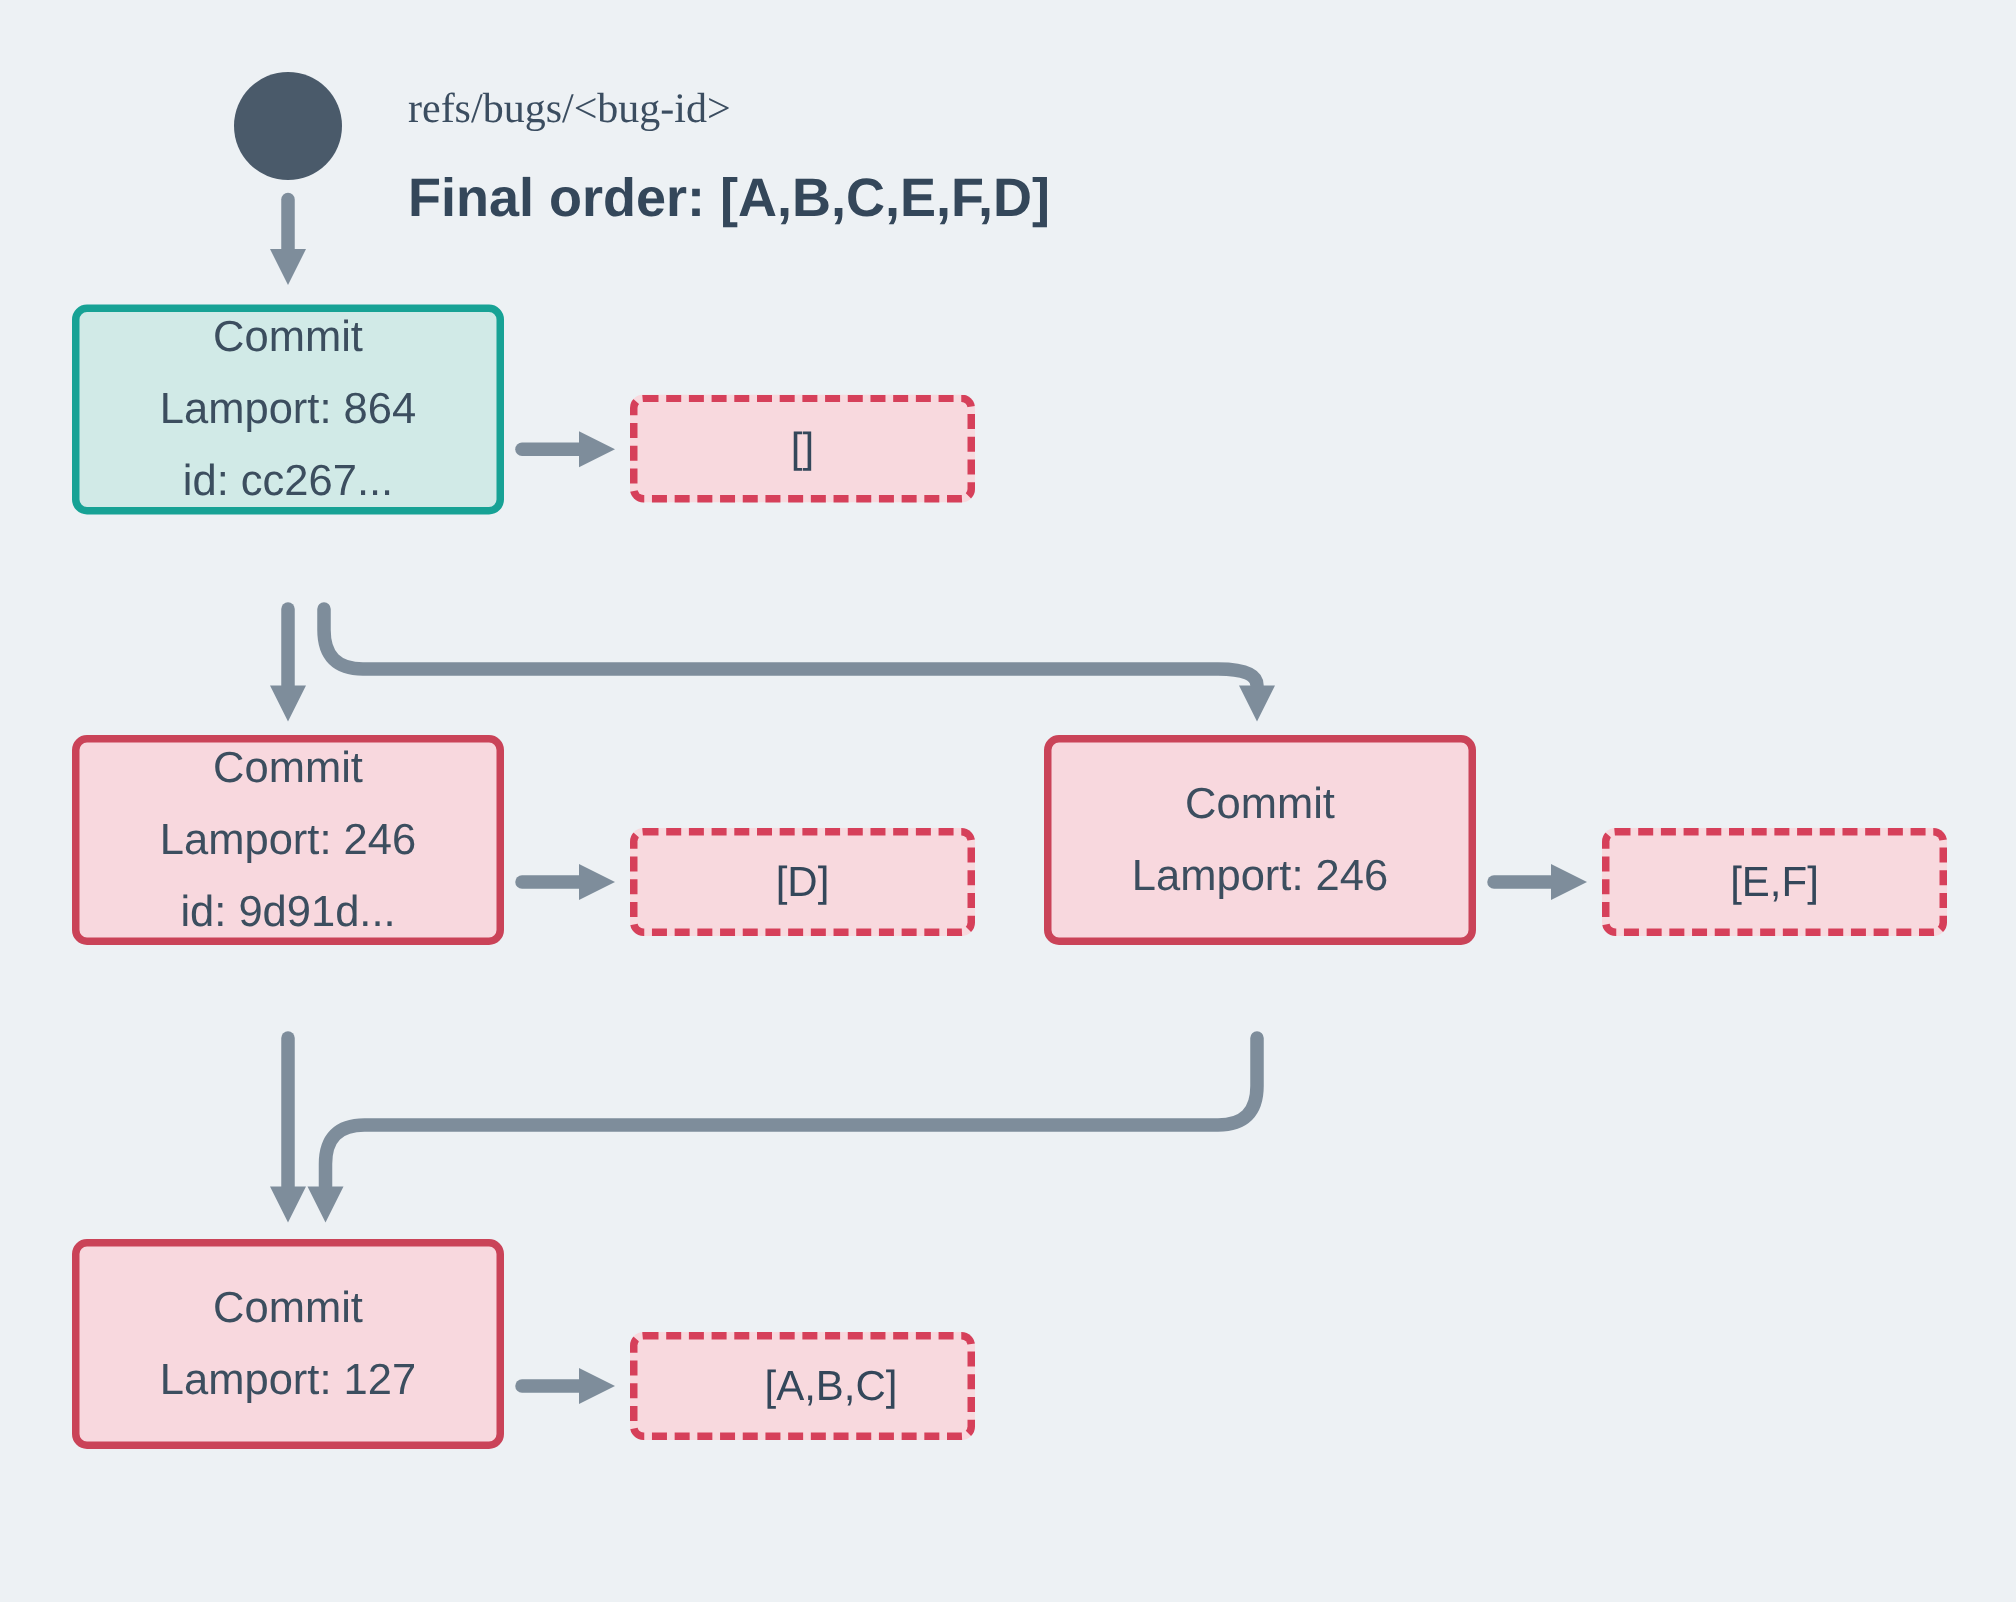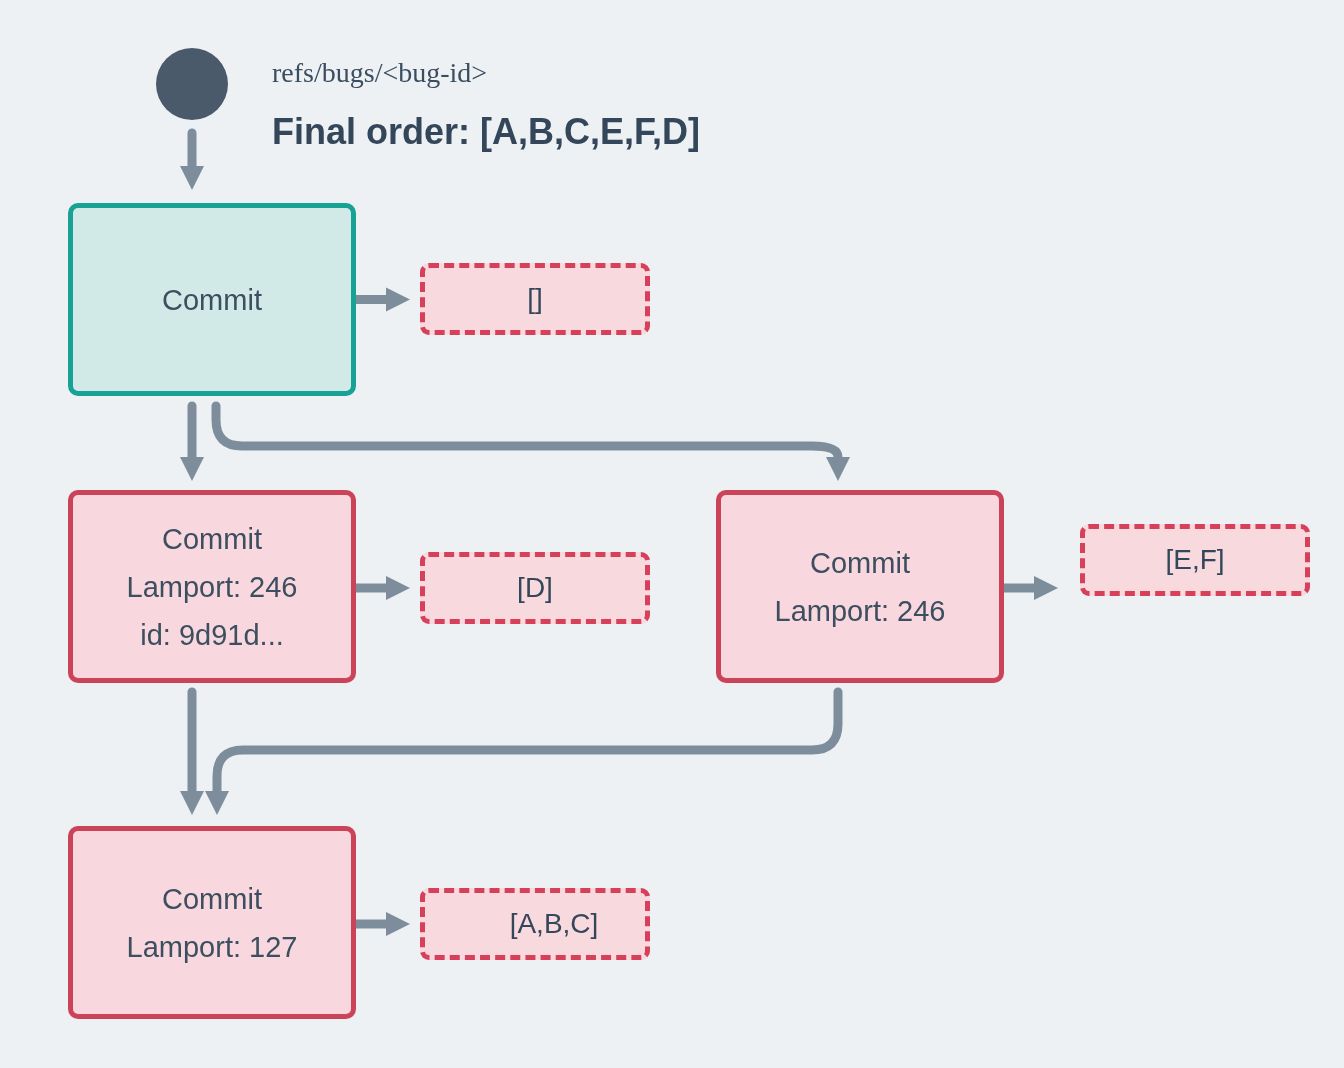--- a/index.html
+++ b/index.html
@@ -46,31 +46,30 @@
   .final-order {
     position: absolute;
     left: 272px; top: 116px;
     font-size: 36px;
     line-height: 32px;
     font-weight: 700;
     color: #34475a;
   }
   .node {
     position: absolute;
-    width: 288px; height: 193px;
+    width: 288px; height: 140px;
     border-radius: 10px;
     display: flex;
     flex-direction: column;
     justify-content: center;
     align-items: center;
     text-align: center;
     font-size: 29px;
     line-height: 48px;
     color: #3c4e5f;
-    margin-left: 20px;
   }
   .node.teal   { background: #d1eae7; border: 5px solid #17a295; }
   .node.pink   { background: #f8d8de; border: 5px solid #ca4358; }
   .node-root   { left: 48px;  top: 203px; }
   .node-left   { left: 48px;  top: 490px; }
   .node-right  { left: 696px; top: 490px; }
   .node-bottom { left: 48px;  top: 826px; }
   .ops {
     position: absolute;
     width: 230px; height: 72px;
@@ -78,21 +77,21 @@
     border-radius: 9px;
     background: #f8d9de;
     display: flex;
     justify-content: center;
     align-items: center;
     font-size: 28px;
     color: #34475a;
   }
   .ops-root   { left: 420px;  top: 263px; }
   .ops-left   { left: 420px;  top: 552px; }
-  .ops-right  { left: 1068px; top: 524px; margin-left: 12px; }
+  .ops-right  { left: 1068px; top: 552px; }
   .ops-bottom { left: 420px;  top: 888px; padding-left: 38px; }
 </style>
 </head>
 <body>
 
 <div class="canvas">
 
   <svg class="edges" viewBox="0 0 1344 1068">
     <defs>
       <marker id="ah" viewBox="0 0 12 12" refX="1" refY="6" markerWidth="3.2" markerHeight="3.2" orient="auto" markerUnits="strokeWidth">
@@ -109,20 +108,22 @@
     <path class="edge" d="M838,692 V724 Q838,750 812,750 H243 Q217,750 217,776 V791" marker-end="url(#ah)"></path>
     <path class="edge" d="M348,924 H386" marker-end="url(#ah)"></path>
   </svg>
 
   <div class="ref-dot"></div>
   <div class="ref-label">refs/bugs/&lt;bug-id&gt;</div>
   <div class="final-order">Final order: [A,B,C,E,F,D]</div>
 
   <div class="node teal node-root">
     <div>Commit</div>
+    <div>Lamport: 864</div>
+    <div>id: cc267...</div>
   </div>
   <div class="ops ops-root">
     <span>[]</span>
   </div>
 
   <div class="node pink node-left">
     <div>Commit</div>
     <div>Lamport: 246</div>
     <div>id: 9d91d...</div>
   </div>

